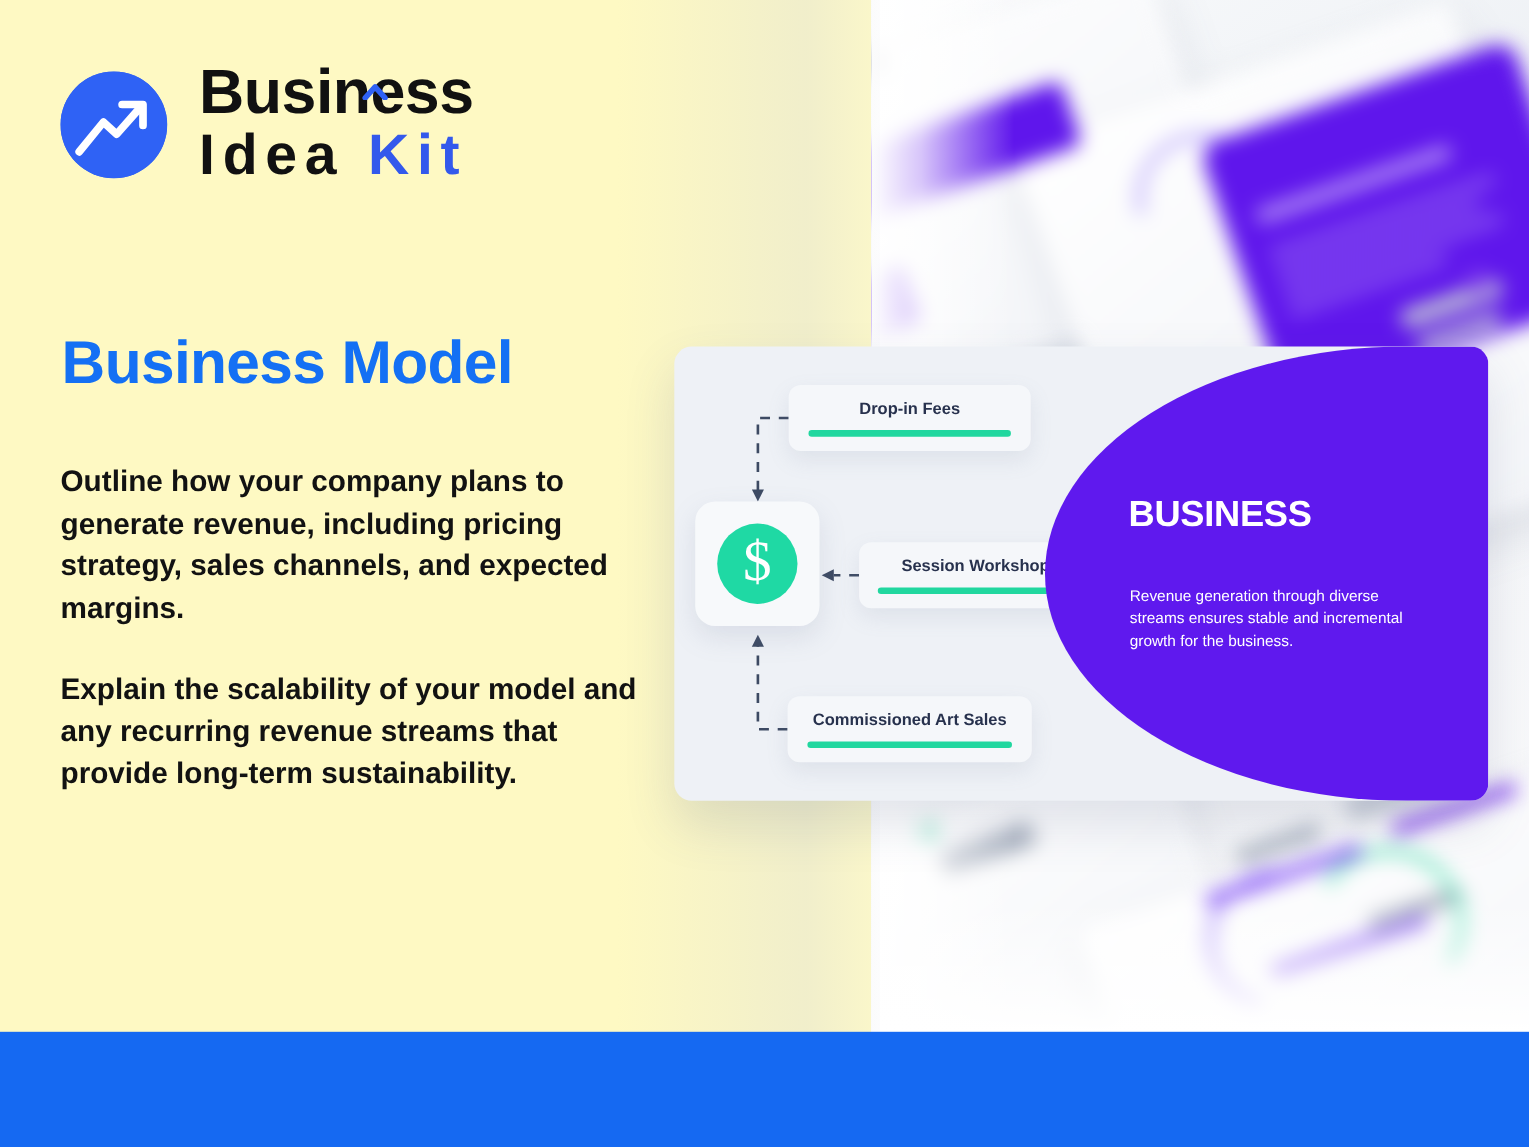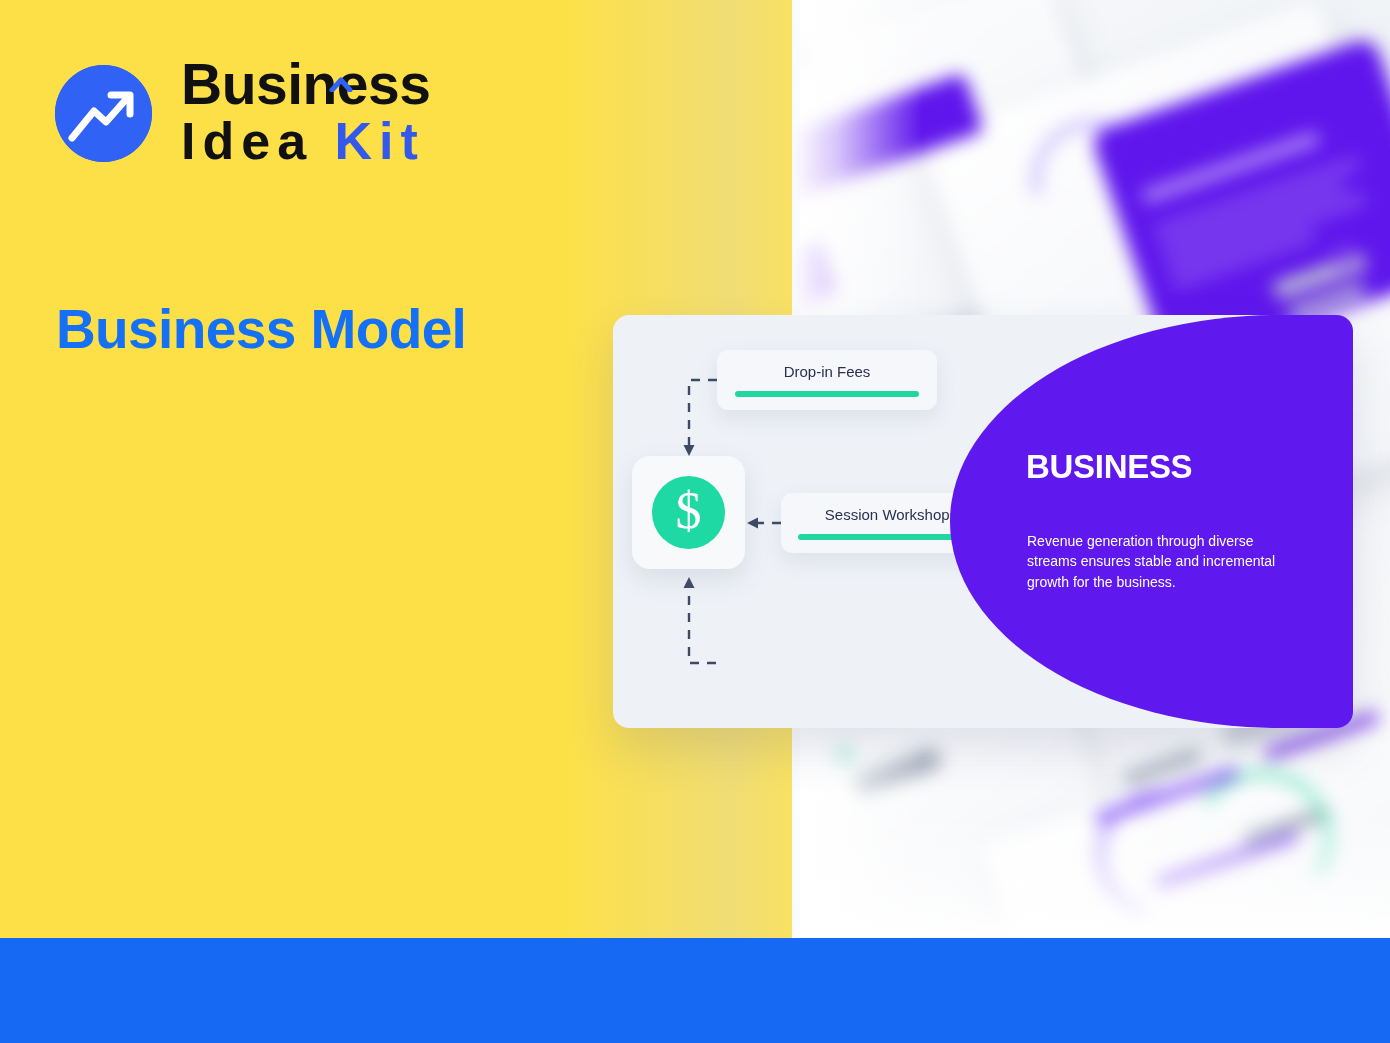--- a/index.html
+++ b/index.html
@@ -2,21 +2,21 @@
 <html><head>
 <meta charset="utf-8">
 <style>
   * { box-sizing: border-box; margin: 0; padding: 0; }
   html, body {
     width: 1390px; height: 1043px;
     font-family: "Liberation Sans", sans-serif;
     background: #ffffff;
     overflow: hidden;
   }
-  .page { position: relative; width: 1390px; height: 1043px; background: #fde047; overflow: hidden; }
+  .page { position: relative; width: 1390px; height: 1043px; background: #fef9c3; overflow: hidden; }
 
   
   .bg-photo {
     position: absolute; left: 792px; top: 0; width: 598px; height: 938px;
     background: #f3f5f8;
     overflow: hidden;
   }
   .bg-photo .wash {
     position: absolute; inset: -40px;
     background:
@@ -165,21 +165,21 @@
   .hub-circle span {
     color: #ffffff; font-size: 52px; font-weight: 400; line-height: 1;
     font-family: "Liberation Serif", serif; transform: translateY(-2px);
   }
   .node {
     position: absolute; background: #f5f7fa; border-radius: 11px;
     box-shadow: 0 8px 20px rgba(120,132,160,0.14);
     display: flex; flex-direction: column; align-items: center; justify-content: center;
   }
   .node .nlabel {
-    color: #27314d; font-size: 15px; font-weight: 400; white-space: nowrap;
+    color: #27314d; font-size: 15px; font-weight: 700; white-space: nowrap;
   }
   .node .nbar {
     margin-top: 11px; height: 6px; border-radius: 4px; background: #21d79f;
   }
   .node-1 { left: 104px; top: 35px; width: 220px; height: 60px; }
   .node-1 .nbar { width: 184px; }
   .node-2 { left: 168px; top: 178px; width: 220px; height: 60px; }
   .node-2 .nbar { width: 186px; }
   .node-3 { left: 103px; top: 318px; width: 222px; height: 60px; }
   .node-3 .nbar { width: 186px; }
@@ -253,20 +253,22 @@
         </span>
       </div>
       <div class="w-idea-kit">
         <span>Idea</span>
         <span class="w-kit">Kit</span>
       </div>
     </div>
   </div>
 
   <h1 class="headline">Business Model</h1>
+  <p class="body-1">Outline how your company plans to generate revenue, including pricing strategy, sales channels, and expected margins.</p>
+  <p class="body-2">Explain the scalability of your model and any recurring revenue streams that provide long-term sustainability.</p>
 
   <div class="main-card">
 
     <div class="flow">
       <svg width="460" height="413" aria-hidden="true">
 
         <path d="M104 65 L76 65 L76 132" stroke="#3d4a63" stroke-width="2.4" stroke-dasharray="9 8" fill="none"></path>
         <path d="M76 141 L70.5 130 L81.5 130 Z" fill="#3d4a63"></path>
 
         <path d="M168 208 L145 208" stroke="#3d4a63" stroke-width="2.4" stroke-dasharray="9 8" fill="none"></path>
@@ -285,20 +287,24 @@
       <div class="node node-1">
         <div class="nlabel">Drop-in Fees</div>
         <div class="nbar"></div>
       </div>
 
       <div class="node node-2">
         <div class="nlabel">Session Workshops</div>
         <div class="nbar"></div>
       </div>
 
+      <div class="node node-3">
+        <div class="nlabel">Commissioned Art Sales</div>
+        <div class="nbar"></div>
+      </div>
     </div>
 
     <div class="purple-panel">
       <div class="pp-title">
         <div>BUSINESS</div>
       </div>
       <div class="pp-desc">Revenue generation through diverse streams ensures stable and incremental growth for the business.</div>
     </div>
   </div>
 

